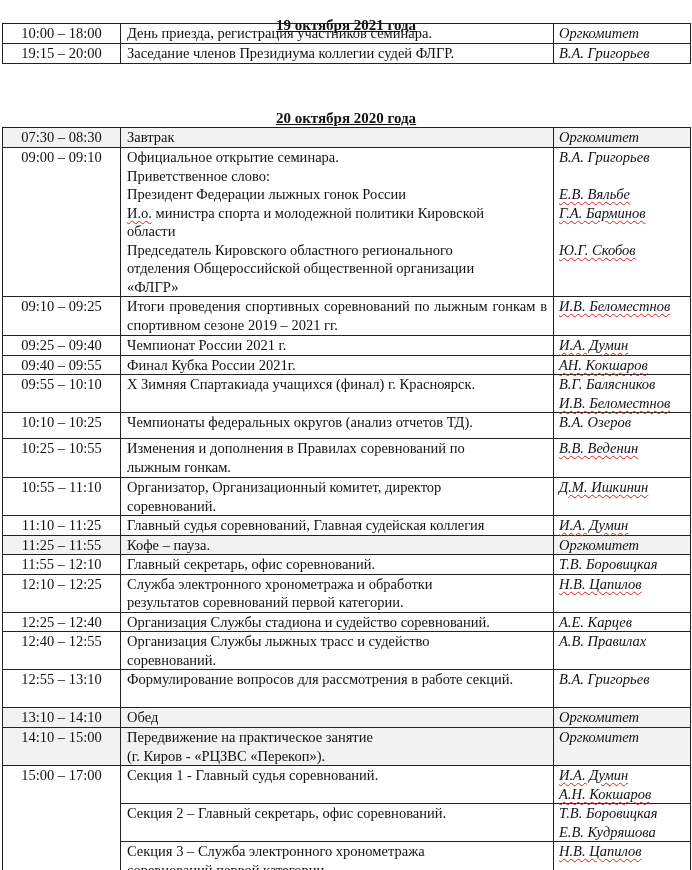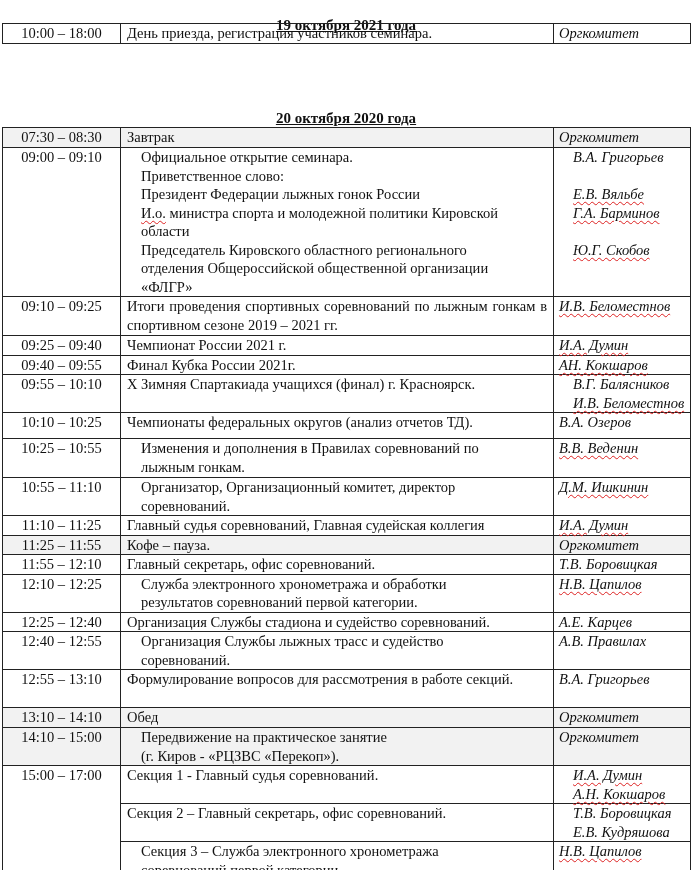--- a/index.html
+++ b/index.html
@@ -6,41 +6,46 @@
   body { width:692px; height:870px; overflow:hidden; position:relative;
          font-family: "Liberation Serif", "DejaVu Serif", serif; color:#111; font-size:14.5px; }
   .day-heading { position:absolute; left:0; width:692px; text-align:center; font-weight:bold;
                  text-decoration:underline; font-size:15px; line-height:18px; }
   table.sched { position:absolute; left:2px; width:688px; border-collapse:collapse; table-layout:fixed; }
   table.sched td { border:1px solid #222; padding:0 6px; vertical-align:top; line-height:18.5px; }
   table.sched td.time { text-align:center; padding:0 2px; white-space:nowrap; }
   table.sched td.who { padding-left:5px; white-space:nowrap;font-style:italic; }
   tr.grey td { background:#f2f2f2; }
   td.just { text-align:justify; text-align-last:left; }
-  .line { display:block;margin-left:14px; }
+  .line { display:block; }
   .sp { text-decoration: underline wavy #d22; text-decoration-thickness:1px; text-underline-offset:2px; }
   .gap { display:block; height:18.5px; }
 </style>
 </head>
 <body>
 
 <div class="day-heading" style="top:16px;">19 октября 2021 года</div>
 
 <table class="sched" style="top:23px;">
   <colgroup>
       <col style="width:118px">
       <col style="width:433px">
       <col style="width:137px">
     </colgroup>
   <tbody>
       <tr style="height:20px">
     <td class="time">10:00 – 18:00</td>
     <td>День приезда, регистрация участников семинара.</td>
     <td class="who">Оргкомитет</td>
   </tr>
+  <tr style="height:20px">
+    <td class="time">19:15 – 20:00</td>
+    <td>Заседание членов Президиума коллегии судей ФЛГР.</td>
+    <td class="who">В.А. Григорьев</td>
+  </tr>
 </tbody>
   </table>
 
 <div class="day-heading" style="top:109px;">20 октября 2020 года</div>
 
 <table class="sched" style="top:127px;">
   <colgroup>
       <col style="width:118px">
       <col style="width:433px">
       <col style="width:137px">

